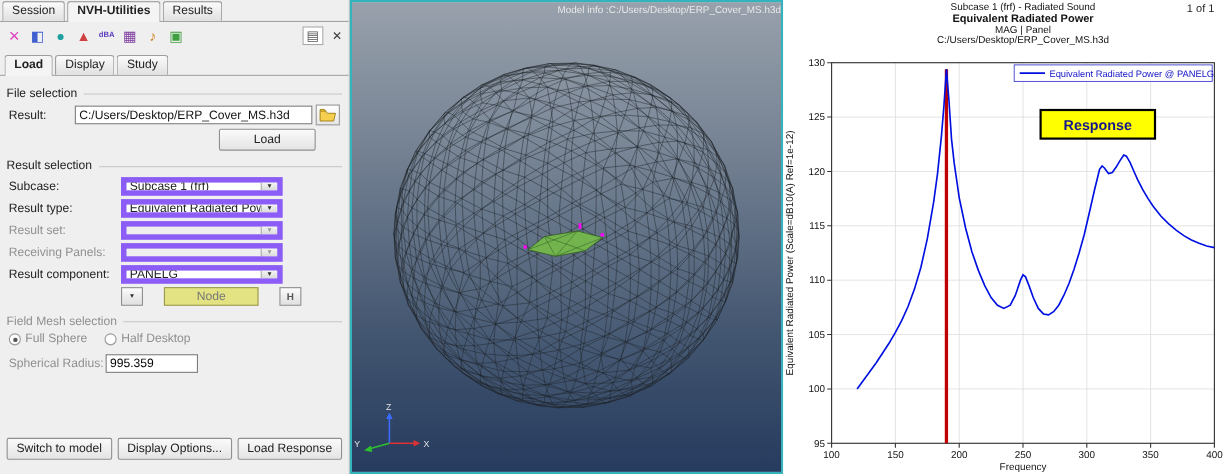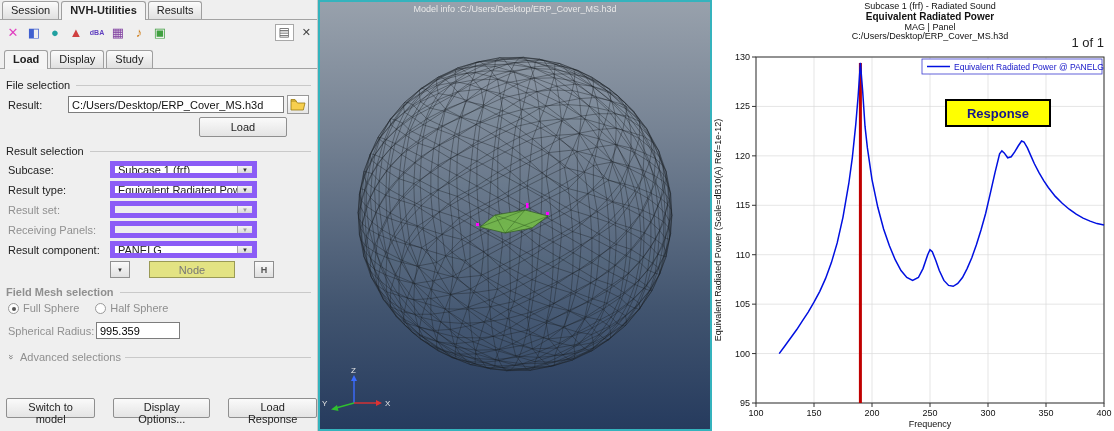--- a/index.html
+++ b/index.html
@@ -17,21 +17,21 @@
   .tbicon { width:18px; height:18px; display:flex; align-items:center; justify-content:center; font-size:13px; }
   .tbicon.txt { font-size:7px; font-weight:bold; }
   .tb-right { display:flex; gap:8px; align-items:center; margin-right:2px; }
   .report-icon { font-size:12px; color:#555; border:1px solid #a8a8a8; background:#fff; width:19px; height:17px;
                  display:flex; align-items:center; justify-content:center; }
   .close-icon { font-size:11px; color:#444; }
   .sub-tabs { margin-top:5px; padding-left:4px; }
   .body { padding:2px 6px; font-size:11px; color:#222; }
   .group-label { display:flex; align-items:center; gap:6px; margin:8px 0 4px 0; }
   .group-label .gline { flex:1; height:1px; background:#c9c9c9; }
-  .group-label.disabled span { color:#8f8f8f;font-weight:bold; }
+  .group-label.disabled span { color:#8f8f8f; }
   .row { display:flex; align-items:center; margin:3px 2px; }
   .lbl { width:102px; flex:none; }
   .lbl.short { width:60px; }
   .lbl.disabled { color:#909090; }
   .textfield { flex:1; min-width:0; height:17px; border:1px solid #7d7d7d; font-size:11px; font-family:inherit; padding:0 3px; background:#fff; color:#111; }
   .folder-btn { width:22px; height:19px; margin-left:3px; border:1px solid #999; background:linear-gradient(#ffffff,#e6e6e6);
                 display:flex; align-items:center; justify-content:center; padding:0; }
   .btn { font-family:inherit; font-size:11px; color:#222; background:linear-gradient(#fafafa,#e4e4e4);
          border:1px solid #8f8f8f; border-radius:2px; padding:2px 8px; height:20px; }
   .load-row { justify-content:flex-end; margin-right:24px; }
@@ -49,31 +49,31 @@
   .mini-btn.reset { font-size:9px; font-weight:bold; color:#555; }
   .node-btn { width:86px; height:17px; background:#e3e383; border:1px solid #9a9a55; color:#777; font-size:11px; padding:0; }
   .radio { width:11px; height:11px; border-radius:50%; border:1px solid #9a9a9a; background:#fdfdfd; position:relative;
            margin-right:4px; flex:none; }
   .radio.sel::after { content:""; position:absolute; left:3px; top:3px; width:4px; height:4px; border-radius:50%; background:#555; }
   .rlbl { color:#8f8f8f; margin-right:16px; }
   .radius-input { width:84px; height:17px; border:1px solid #7d7d7d; font-size:11px; padding:0 3px; font-family:inherit; }
   .adv-row { display:flex; align-items:center; gap:4px; margin-top:12px; color:#8f8f8f; }
   .adv-chevron { font-size:9px; transform:rotate(90deg); color:#777; width:10px; text-align:center; }
   .adv-row .gline { flex:1; height:1px; background:#c9c9c9; }
-  .bottom-row { position:absolute; bottom:13px; left:6px; display:flex; gap:18px; }
+  .bottom-row { position:absolute; bottom:13px; left:6px; display:flex; gap:5px; }
 
   
   .viewport { width:394px; height:431px; flex:none; border:2px solid #35b3bd; position:relative;
               background:linear-gradient(180deg,#98a1ac 0%,#768394 30%,#41546f 72%,#263b5e 100%); }
-  .viewport-header { position:absolute; top:2px; left:0; width:100%; text-align:center; font-size:9px; color:#e9e9e9; z-index:2; }
+  .viewport-header { position:absolute; top:2px; left:0; width:100%; text-align:right; font-size:9px; color:#e9e9e9; z-index:2; }
   #sphere-svg { position:absolute; left:0; top:0; }
 
   
   .plot-panel { width:402px; height:431px; flex:none; background:#ffffff; position:relative; }
-  .page-indicator { position:absolute; top:3px; right:10px; font-size:13px; color:#222;margin-top:32px; }
+  .page-indicator { position:absolute; top:3px; right:10px; font-size:10px; color:#222; }
   #chart-svg { position:absolute; left:0; top:0; }
   svg text { font-family:"Liberation Sans", sans-serif; }
   .chartsub { font-size:9px; fill:#111; }
   .charttitle { font-size:10px; font-weight:bold; fill:#111; }
   .ticklabel { font-size:9px; fill:#111; }
   .axlabel { font-size:9px; fill:#111; }
   .grid { stroke:#dadada; stroke-width:0.7; }
   .axisbox { fill:none; stroke:#333; stroke-width:1; }
   .tick { stroke:#333; stroke-width:1; }
   .legendbox { fill:#ffffff; stroke:#3b3bd0; stroke-width:0.8; }
@@ -189,33 +189,28 @@
 
       <div class="group-label disabled">
         <span>Field Mesh selection</span>
         <span class="gline"></span>
       </div>
 
       <div class="row">
         <span class="radio sel"></span>
         <span class="rlbl">Full Sphere</span>
         <span class="radio"></span>
-        <span class="rlbl">Half Sphere</span>
+        <span class="rlbl">Half Desktop</span>
       </div>
 
       <div class="row" style="margin-top:8px;">
         <span class="lbl disabled" style="width:88px;">Spherical Radius:</span>
         <input class="radius-input" value="995.359" style="">
       </div>
 
-      <div class="adv-row">
-        <span class="adv-chevron">»</span>
-        <span>Advanced selections</span>
-        <span class="gline"></span>
-      </div>
     </div>
 
     <div class="bottom-row">
       <button class="btn">Switch to model</button>
       <button class="btn">Display Options...</button>
       <button class="btn">Load Response</button>
     </div>
   </div>
 
   <div class="viewport">

